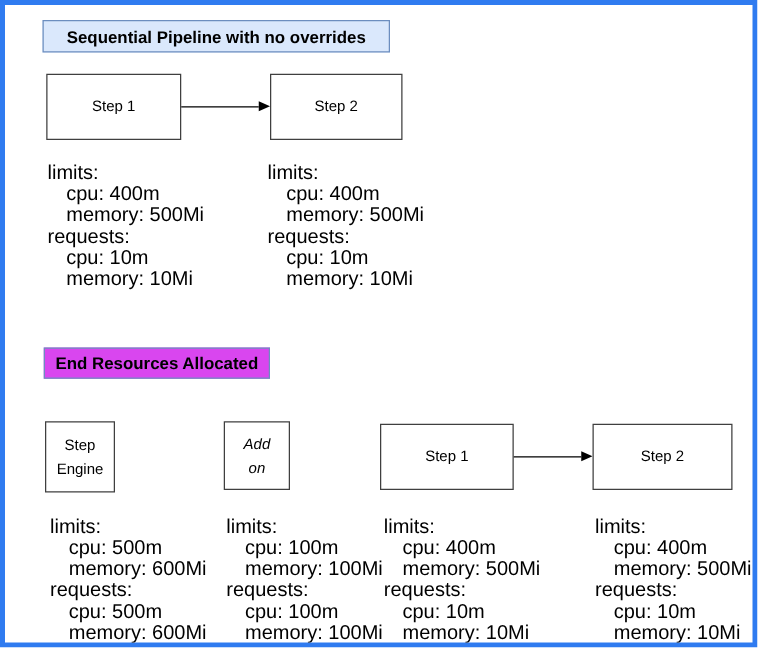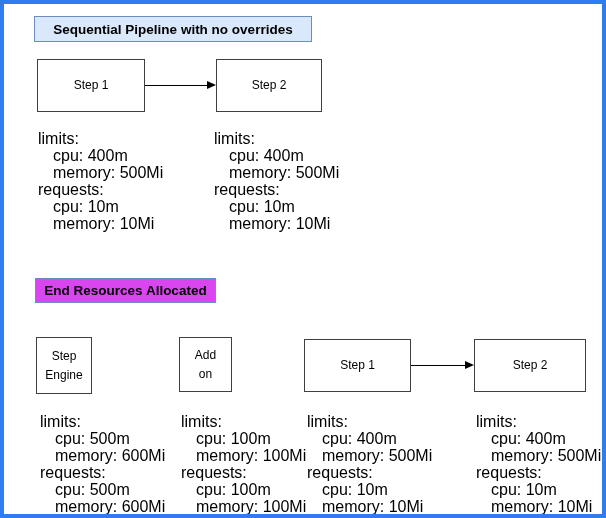--- a/index.html
+++ b/index.html
@@ -97,21 +97,21 @@
     <div class="res-line indent">cpu: 10m</div>
     <div class="res-line indent">memory: 10Mi</div>
   </div>
 
   <div class="title-box" style="left: 31px; top: 260px; width: 181px; height: 25px; background: #d946ef; border-color: rgb(108, 142, 191); margin-top: 14px;">End Resources Allocated</div>
 
   <div class="node" style="left: 32px; top: 333px; width: 56px; height: 57px; border-color: rgb(63, 63, 63);">
     <span>Step Engine</span>
   </div>
 
-  <div class="node" style="left: 175px; top: 333px; width: 53px; height: 55px; border-color: rgb(63, 63, 63);">
+  <div class="node" style="left: 175px; top: 333px; width: 53px; height: 55px; border-color: rgb(63, 63, 63); font-style: italic;">
     <span>Add on</span>
   </div>
 
   <div class="node" style="left: 300px; top: 335px; width: 107px; height: 53px; border-color: rgb(63, 63, 63);">
     <span>Step 1</span>
   </div>
 
   <div class="arrow" style="left:407px; top:356px; width:63px;">
     <div class="arrow-line"></div>
     <div class="arrow-head"></div>

